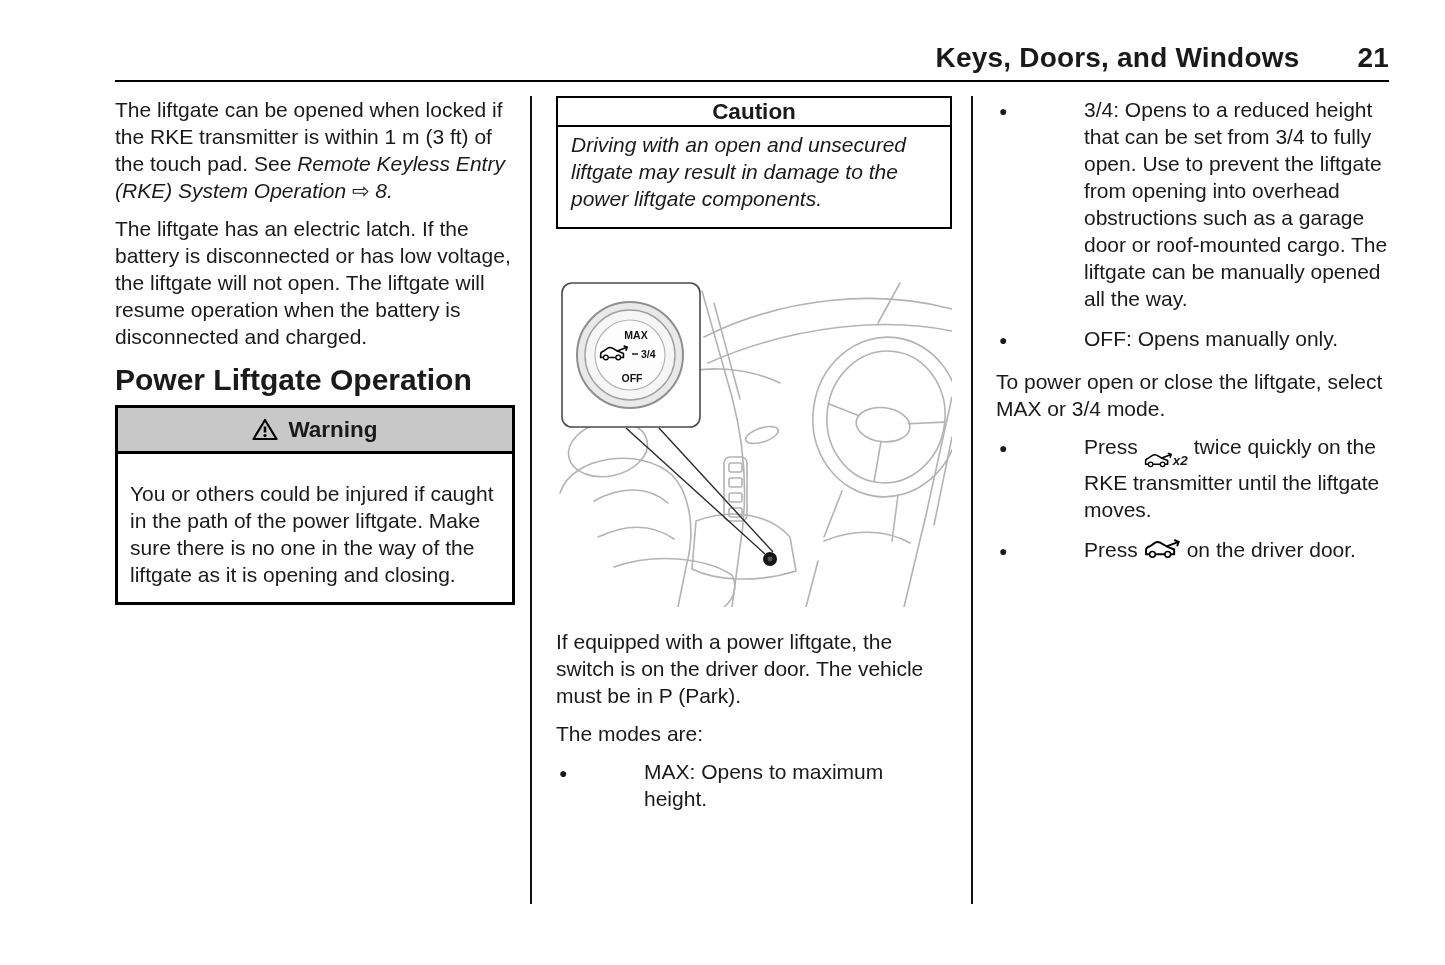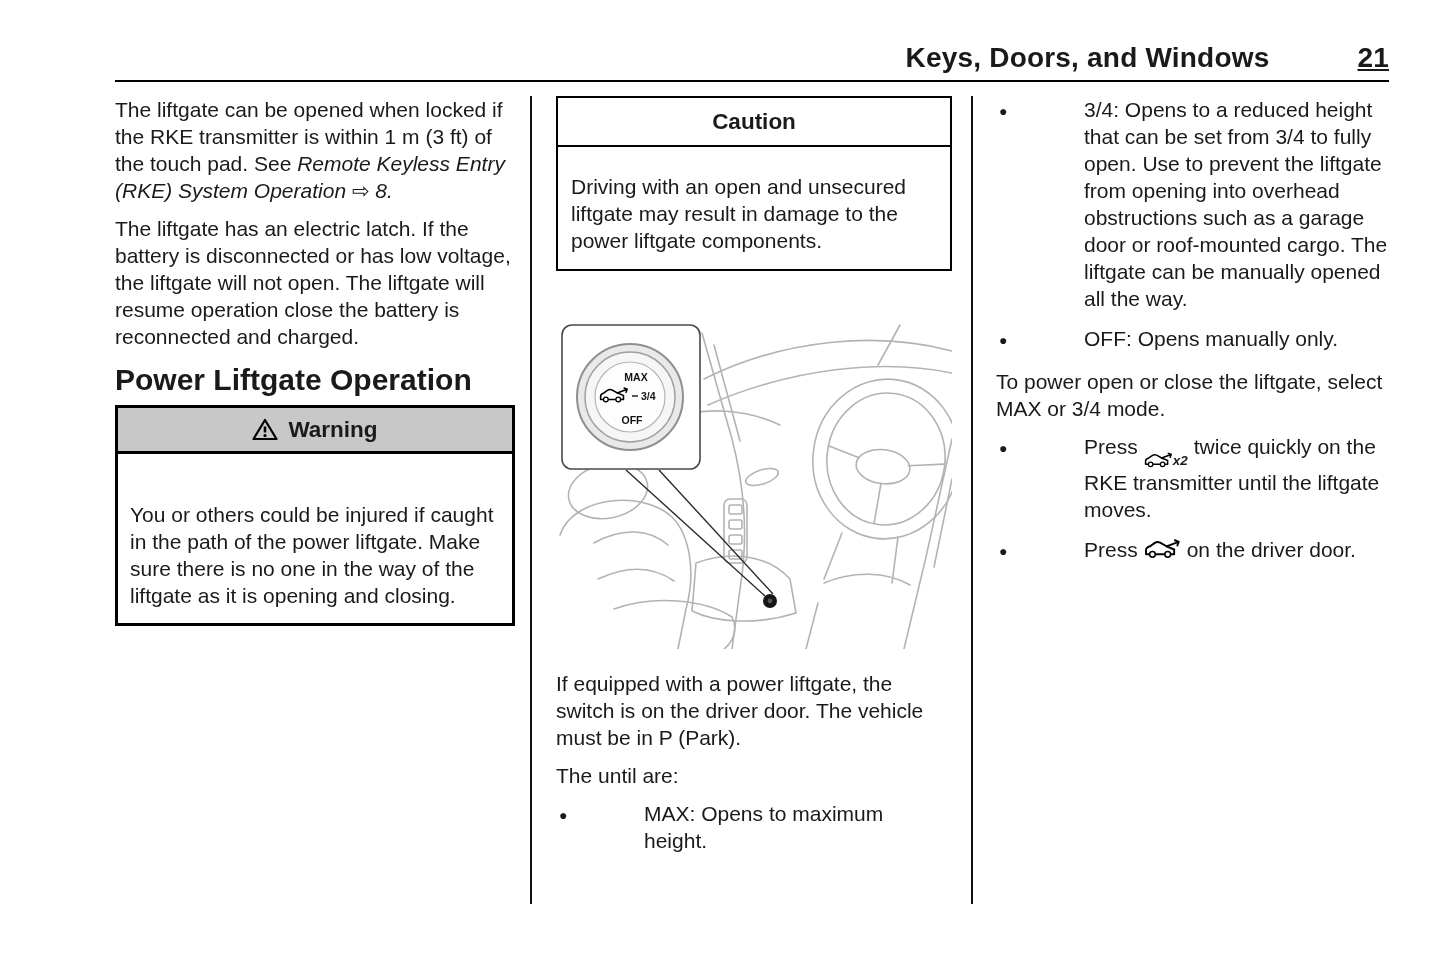--- a/index.html
+++ b/index.html
@@ -12,21 +12,21 @@
     overflow: hidden;
   }
   .page { position: relative; width: 1445px; height: 965px; }
 
   
   .header-row {
     position: absolute; left: 115px; right: 56px; top: 42px;
     display: flex; justify-content: flex-end; align-items: baseline;
     font-weight: bold; font-size: 28px; letter-spacing: .2px;
   }
-  .page-num { margin-left: 88px; text-decoration: underline; }
+  .page-num { margin-left: 58px; }
   .header-rule { position: absolute; left: 115px; right: 56px; top: 80px; height: 2px; background: #000; }
 
   
   .col { position: absolute; top: 96px; font-size: 21px; line-height: 27px; }
   .col1 { left: 115px; width: 400px; }
   .col2 { left: 556px; width: 396px; }
   .col3 { left: 996px; width: 396px; }
   .vdiv { position: absolute; top: 96px; height: 808px; width: 2px; background: #111; }
   .vdiv1 { left: 530px; }
   .vdiv2 { left: 971px; }
@@ -37,26 +37,26 @@
   .section-heading { font-size: 30px; font-weight: bold; margin: 16px 0 12px 0; }
 
   
   .warning-box { border: 3px solid #000; margin-top: 5px; }
   .warning-head {
     background: var(--warning-header-bg, #c8c8c8);
     border-bottom: 3px solid #000;
     display: flex; align-items: center; justify-content: center; gap: 10px;
     font-weight: bold; font-size: 22.5px; padding: 8px 0;
   }
-  .warning-body { padding: 11px 12px 14px 12px; margin-top: 36px; }
+  .warning-body { padding: 26px 12px 14px 12px; }
 
   
   .caution-box { border: 2px solid #000; margin-bottom: 50px; }
-  .caution-head { text-align: center; font-weight: bold; font-size: 22.5px; padding: 10px 0; border-bottom: 2px solid #000; }
-  .caution-body { padding: 26px 13px 15px 13px; }
+  .caution-head { text-align: center; font-weight: bold; font-size: 22.5px; padding: 0 0; border-bottom: 2px solid #000; }
+  .caution-body { padding: 4px 13px 15px 13px; font-style: italic; }
 
   
   .bullet { display: flex; margin: 0 0 13px 0; gap: 48px; }
   .bullet-dot { flex: none; width: 40px; padding-left: 3px; }
   .bullet-dot::before { content: "●"; font-size: 14px; position: relative; top: -1px; }
   .bullet-text { flex: 1; }
 
   
   .figure { margin: 0 0 15px 0; }
 
@@ -94,21 +94,21 @@
     <span>Keys, Doors, and Windows</span>
     <span class="page-num">21</span>
   </div>
   <div class="header-rule"></div>
 
   <div class="vdiv vdiv1"></div>
   <div class="vdiv vdiv2"></div>
 
   <section class="col col1">
     <p><span>The liftgate can be opened when locked if the RKE transmitter is within 1 m (3 ft) of the touch pad. See </span><span class="em">Remote Keyless Entry (RKE) System Operation</span><span> ⇨ </span><span class="em">8.</span></p>
-    <p>The liftgate has an electric latch. If the battery is disconnected or has low voltage, the liftgate will not open. The liftgate will resume operation close the battery is reconnected and charged.</p>
+    <p>The liftgate has an electric latch. If the battery is disconnected or has low voltage, the liftgate will not open. The liftgate will resume operation when the battery is disconnected and charged.</p>
     <h2 class="section-heading">Power Liftgate Operation</h2>
     <div class="warning-box">
       <div class="warning-head">
         <svg class="warn-tri" viewBox="0 0 26 23" width="26" height="23">
           <path d="M13 2 L24.5 21 H1.5 Z" fill="none" stroke="#000" stroke-width="2.2" stroke-linejoin="round"></path>
           <line x1="13" y1="8.5" x2="13" y2="14.5" stroke="#000" stroke-width="2.6"></line>
           <circle cx="13" cy="17.6" r="1.6" fill="#000"></circle>
         </svg>
         <span>Warning</span>
       </div>
@@ -175,21 +175,21 @@
           <text x="80" y="60" font-size="10.5" font-weight="bold" fill="#111" text-anchor="middle">MAX</text>
           <use href="#liftgate-glyph" x="43" y="66" width="30" height="17"></use>
           <line x1="76" y1="75" x2="82" y2="75" stroke="#111" stroke-width="1.4"></line>
           <text x="85" y="79" font-size="10.5" font-weight="bold" fill="#111">3/4</text>
           <text x="76" y="103" font-size="10.5" font-weight="bold" fill="#111" text-anchor="middle">OFF</text>
         </g>
       </svg>
     </figure>
 
     <p>If equipped with a power liftgate, the switch is on the driver door. The vehicle must be in P (Park).</p>
-    <p>The until are:</p>
+    <p>The modes are:</p>
     <div class="bullet">
       <span class="bullet-dot"></span>
       <span class="bullet-text">MAX: Opens to maximum height.</span>
     </div>
   </section>
 
   <section class="col col3">
     <div class="bullet">
       <span class="bullet-dot"></span>
       <span class="bullet-text">3/4: Opens to a reduced height that can be set from 3/4 to fully open. Use to prevent the liftgate from opening into overhead obstructions such as a garage door or roof-mounted cargo. The liftgate can be manually opened all the way.</span>

